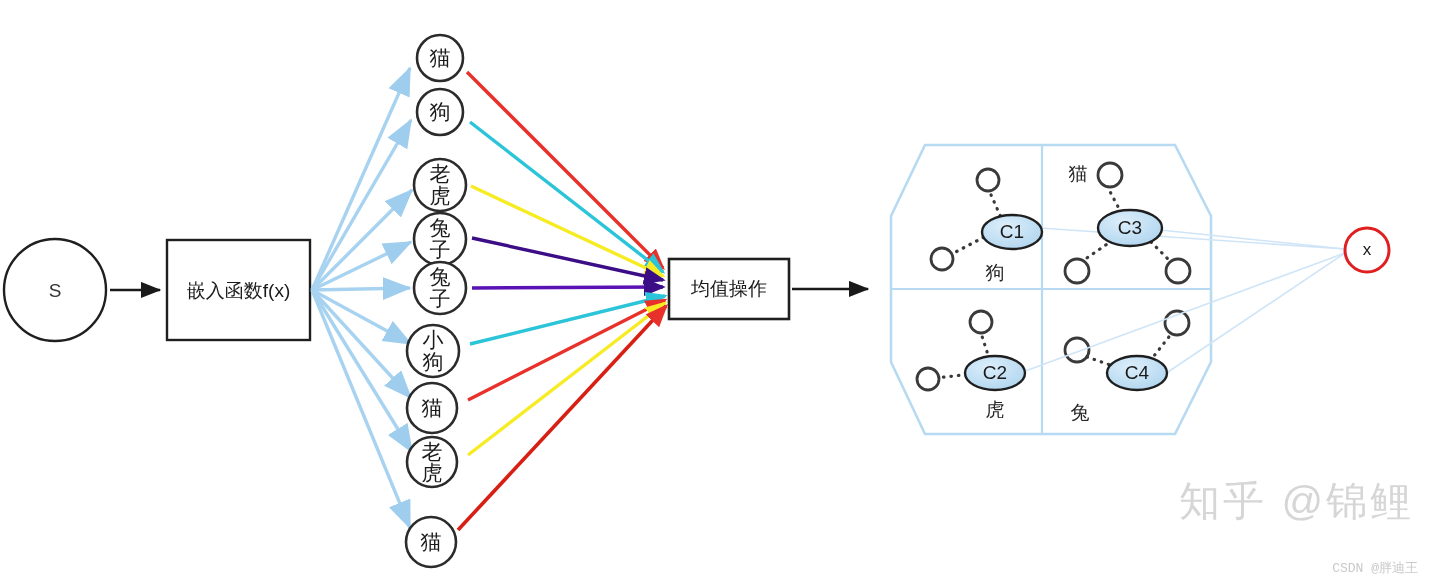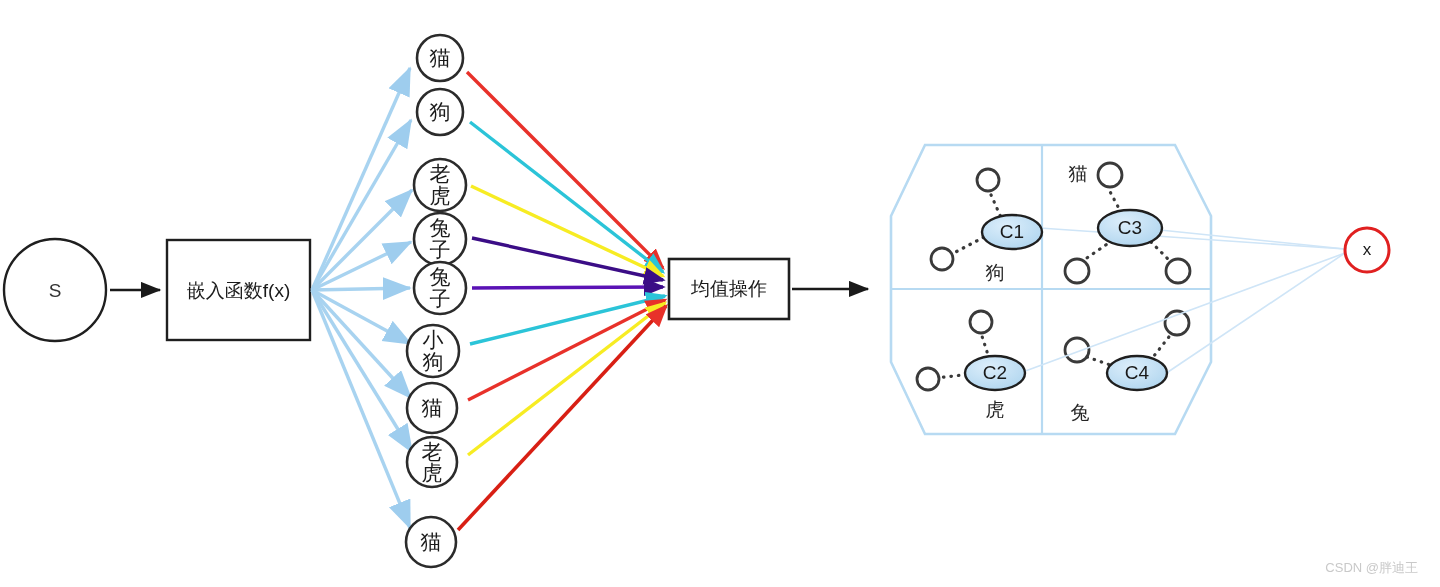--- a/index.html
+++ b/index.html
@@ -63,21 +63,21 @@
     font-size: 41px;
     letter-spacing: 3px;
     color: #d6d6d6;
     white-space: nowrap;
     user-select: none;
   }
   .wm-csdn {
     position: absolute;
     right: 22px;
     bottom: 10px;
-    font-family: Liberation Sans, sans-serif;
+    font-family: Liberation Mono, monospace;
     font-size: 13px;
     color: #c9c9c9;
     white-space: nowrap;
     user-select: none;
   }
 </style>
 </head>
 <body>
 
 <div id="canvas">
@@ -251,15 +251,16 @@
     <text class="node-text quadrant-label" x="995" y="411">虎</text>
     <text class="node-text quadrant-label" x="1078" y="175">猫</text>
     <text class="node-text quadrant-label" x="1080" y="414">兔</text>
 
     <g>
       <circle cx="1367" cy="250" r="22" fill="#ffffff" stroke="#e02020" stroke-width="3"></circle>
       <text class="node-text x-label" x="1367" y="251">x</text>
     </g>
   </svg>
 
+  <div class="wm-zhihu">知乎 @锦鲤</div>
   <div class="wm-csdn">CSDN @胖迪王</div>
 
 </div>
 
 </body></html>

